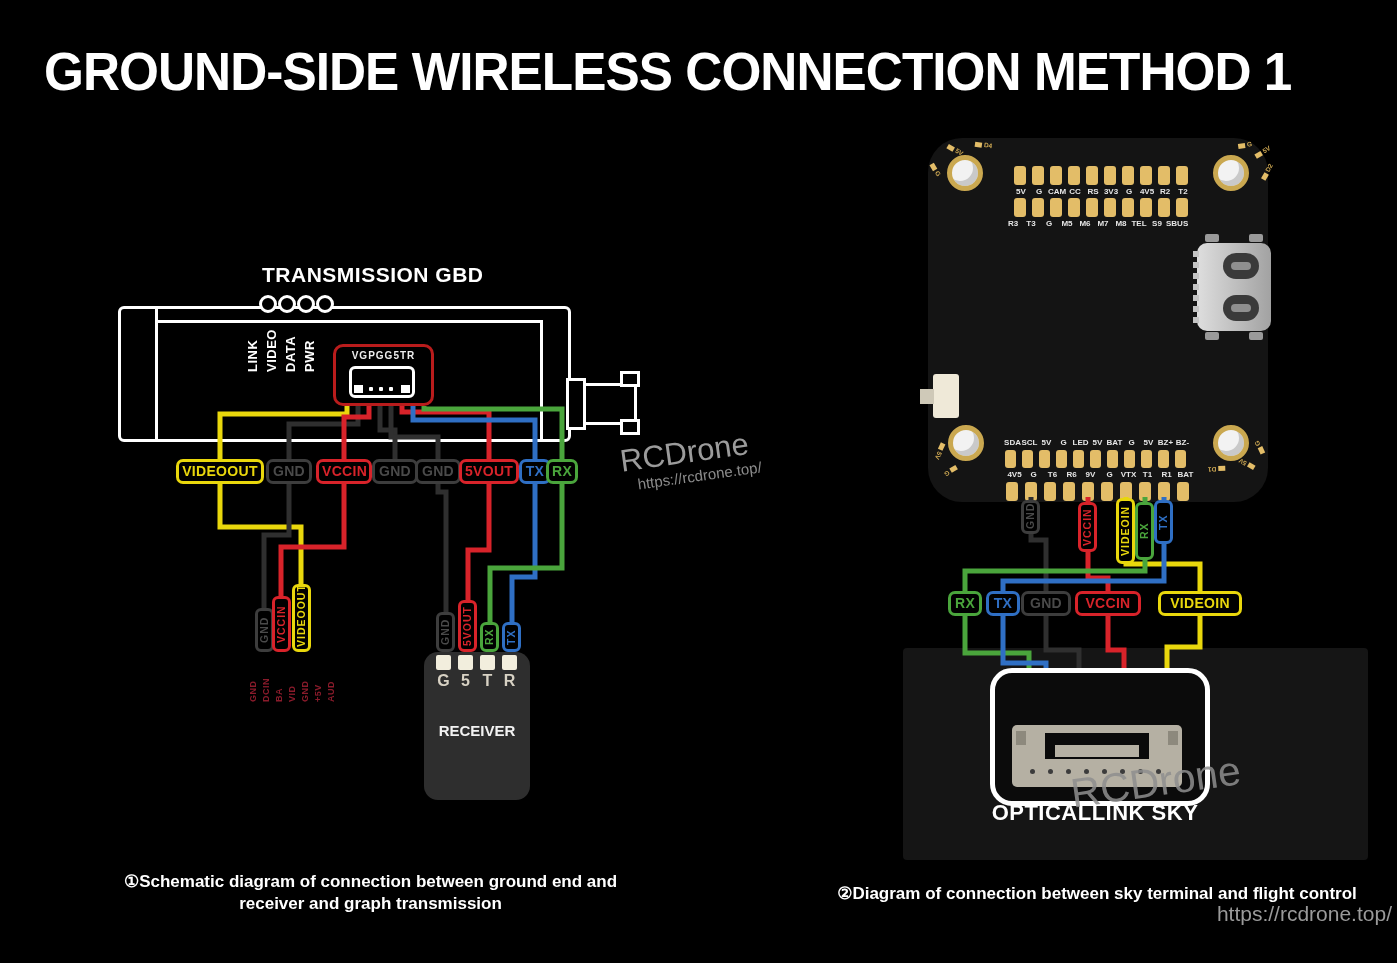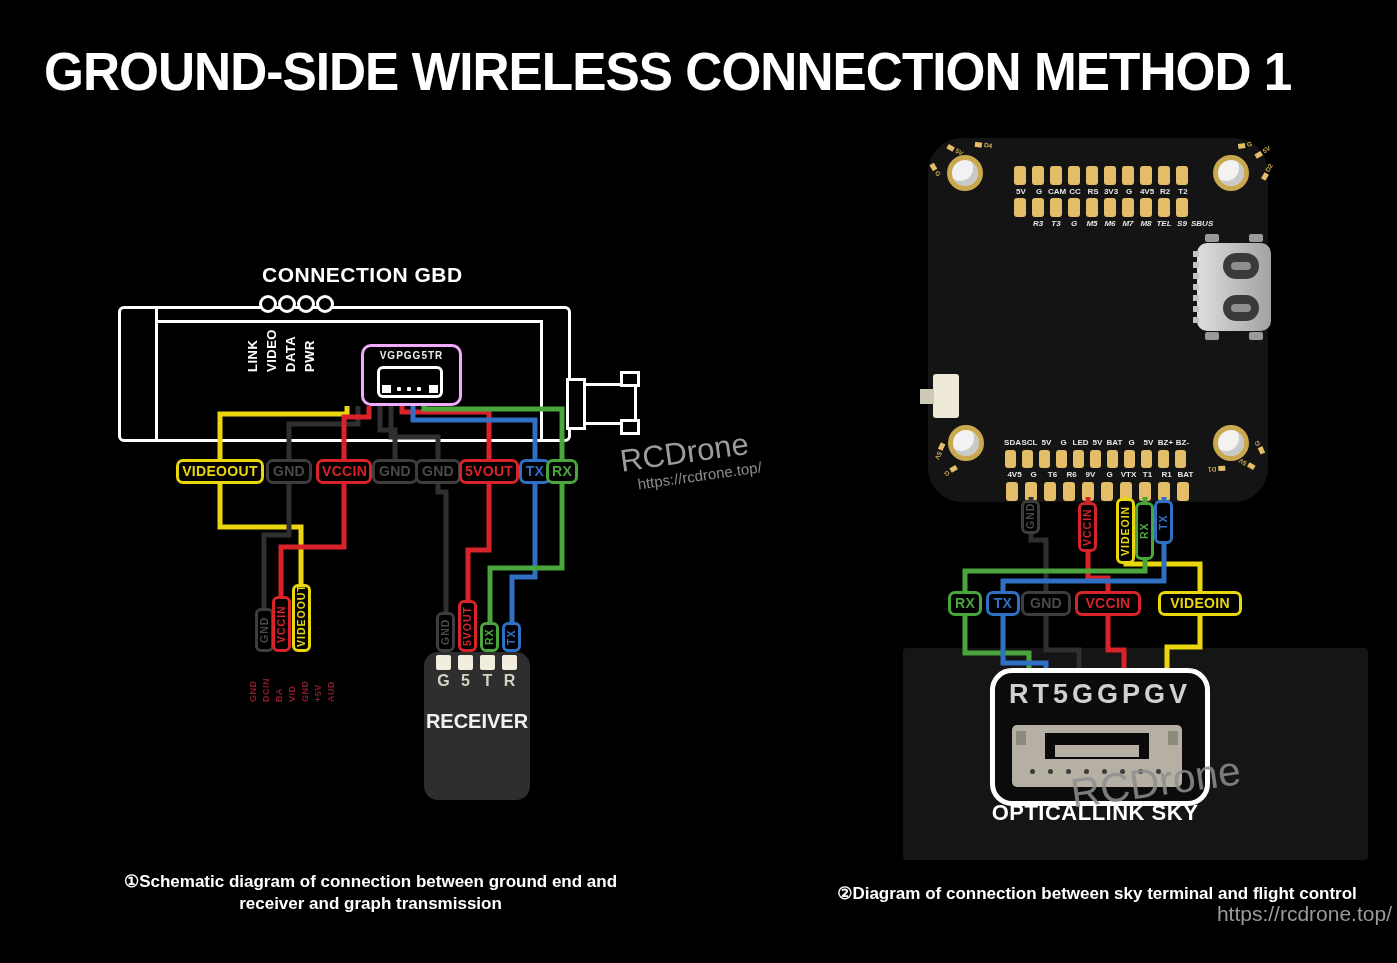--- a/index.html
+++ b/index.html
@@ -34,22 +34,22 @@
   
   .gbd{left:118px;top:306px;width:447px;height:130px;border:3px solid #fff;border-radius:6px;
        background:#000;z-index:2;}
   .gbd .vline{position:absolute;left:34px;top:0;bottom:0;width:3px;background:#fff;}
   .gbd .tline{position:absolute;left:37px;top:11px;right:25px;height:3px;background:#fff;}
   .gbd .rline{position:absolute;right:25px;top:11px;bottom:0;width:3px;background:#fff;}
   .led{position:absolute;width:12px;height:12px;border:3px solid #fff;border-radius:50%;
        background:#000;z-index:2;}
   .rlab{position:absolute;font-size:13px;font-weight:bold;color:#fff;letter-spacing:.5px;
         transform:rotate(-90deg);transform-origin:left bottom;white-space:nowrap;z-index:3;}
-  .usb{left:333px;top:344px;width:95px;height:56px;border:3px solid #f0abfc;border-radius:10px;
-       background:#000;z-index:4;margin-left:28px;}
+  .usb{left:333px;top:344px;width:95px;height:56px;border:3px solid #b91c1c;border-radius:10px;
+       background:#000;z-index:4;}
   .usb .plabel{position:absolute;top:3px;width:100%;text-align:center;font-size:10px;
        font-weight:bold;color:#eee;letter-spacing:1px;}
   .usb .shape{position:absolute;left:13px;top:19px;width:60px;height:26px;border:3px solid #fff;
        border-radius:6px;}
   .usb .cnr{position:absolute;width:9px;height:8px;background:#fff;bottom:2px;}
   .usb .dot{position:absolute;width:4px;height:4px;background:#fff;bottom:4px;border-radius:1px;}
   .tabL{left:119px;top:374px;width:16px;height:40px;border:3px solid #fff;border-radius:4px;
         background:#000;z-index:1;}
   .bncA{left:566px;top:378px;width:14px;height:46px;border:3px solid #fff;background:#000;z-index:2;}
   .bncB{left:583px;top:383px;width:48px;height:36px;border:3px solid #fff;border-radius:3px;background:#000;z-index:2;}
@@ -110,21 +110,21 @@
 
   svg.wires{position:absolute;left:0;top:0;z-index:3;}
 </style>
 </head>
 <body>
 
 <div class="stage">
 
   <div class="abs title">GROUND-SIDE WIRELESS CONNECTION METHOD 1</div>
 
-  <div class="abs devtitle" style="left:262px;top:263px;">CONNECTION GBD</div>
+  <div class="abs devtitle" style="left:262px;top:263px;">TRANSMISSION GBD</div>
 
   <div class="abs gbd">
     <span class="vline"></span>
     <span class="tline"></span>
     <span class="rline"></span>
   </div>
   <span class="abs led" style="left:259px;top:295px;"></span>
   <span class="abs led" style="left:278px;top:295px;"></span>
   <span class="abs led" style="left:297px;top:295px;"></span>
   <span class="abs led" style="left:316px;top:295px;"></span>
@@ -214,21 +214,21 @@
       <span class="wpin"></span>
       <span class="wpin"></span>
       <span class="wpin"></span>
     </div>
     <div class="rxlabs" style="left:12px;top:20px;gap:7px;">
       <b>G</b>
       <b>5</b>
       <b>T</b>
       <b>R</b>
     </div>
-    <div class="boardtext" style="top:58px;font-size:20px;">RECEIVER</div>
+    <div class="boardtext" style="top:70px;font-size:15px;">RECEIVER</div>
   </div>
 
   <div class="abs caption" style="left:98px;top:871px;width:545px;">
     <div>①Schematic diagram of connection between ground end and</div>
     <div>receiver and graph transmission</div>
   </div>
 
   <div class="abs wm" style="left:618px;top:445px;">
     <div class="b1">RCDrone</div>
     <div class="b2">https://rcdrone.top/</div>
@@ -269,21 +269,21 @@
         <span class="pad" style="width:12px;height:19px;"></span>
         <span class="pad" style="width:12px;height:19px;"></span>
         <span class="pad" style="width:12px;height:19px;"></span>
         <span class="pad" style="width:12px;height:19px;"></span>
         <span class="pad" style="width:12px;height:19px;"></span>
         <span class="pad" style="width:12px;height:19px;"></span>
         <span class="pad" style="width:12px;height:19px;"></span>
         <span class="pad" style="width:12px;height:19px;"></span>
         <span class="pad" style="width:12px;height:19px;"></span>
     </div>
-    <div class="lblrow" style="left:101px;top:81px;font-style:italic;">
+    <div class="lblrow" style="left:76px;top:81px;">
       <b style="width:18px;">R3</b>
         <b style="width:18px;">T3</b>
         <b style="width:18px;">G</b>
         <b style="width:18px;">M5</b>
         <b style="width:18px;text-align:center;">M6</b>
         <b style="width:18px;">M7</b>
         <b style="width:18px;">M8</b>
         <b style="width:18px;">TEL</b>
         <b style="width:18px;">S9</b>
         <b style="width:18px;">SBUS</b>
@@ -383,21 +383,20 @@
   <span class="vtag b" style="left:1154px;top:500px;height:34px;">TX</span>
 
   <span class="pill g" style="left:948px;top:591px;width:22px;">RX</span>
   <span class="pill b" style="left:986px;top:591px;width:22px;">TX</span>
   <span class="pill k" style="left:1021px;top:591px;width:38px;">GND</span>
   <span class="pill r" style="left:1075px;top:591px;width:54px;">VCCIN</span>
   <span class="pill y" style="left:1158px;top:591px;width:72px;">VIDEOIN</span>
 
   <div class="abs sky"></div>
   <div class="abs rt">
-    <div class="name">RT5GGPGV</div>
     <div class="jst">
       <span class="n1"></span>
       <span class="n2"></span>
       <span class="slot">
           <i></i>
         </span>
       <span class="p" style="left:18px;"></span>
       <span class="p" style="left:36px;"></span>
       <span class="p" style="left:54px;"></span>
       <span class="p" style="left:72px;"></span>

